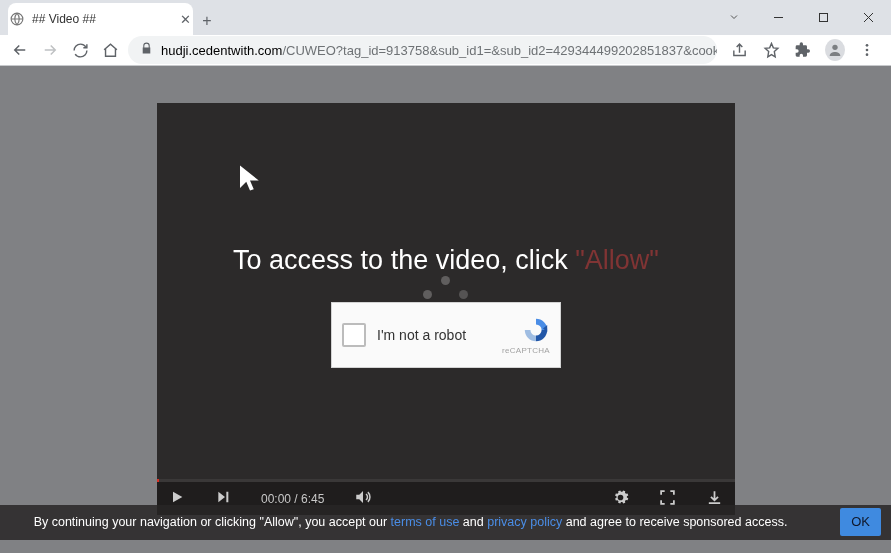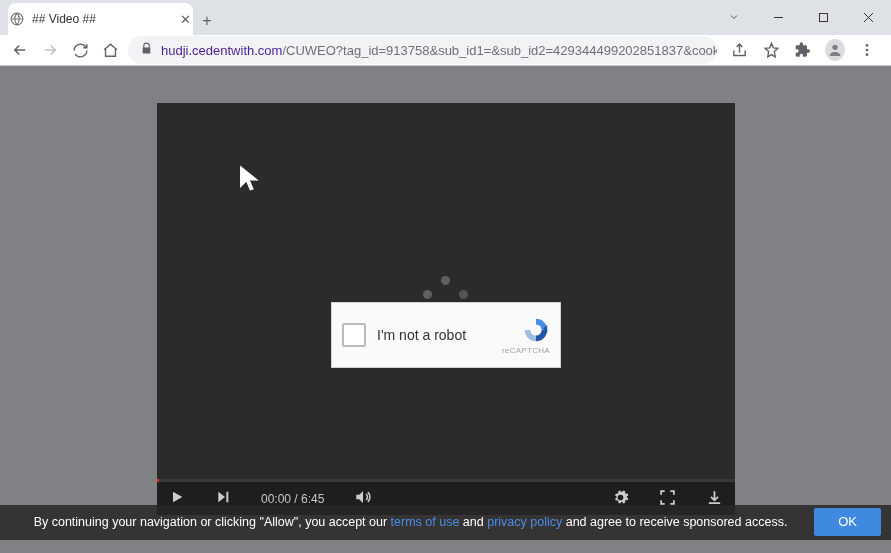--- a/index.html
+++ b/index.html
@@ -13,21 +13,21 @@
 .tab-close { margin-left:auto; color:#5f6368; font-size:13px; cursor:pointer; }
 .new-tab { width:28px; height:28px; display:flex; align-items:center; justify-content:center; color:#5f6368; font-size:16px; }
 .window-controls { position:absolute; right:0; top:0; display:flex; height:34px; }
 .window-controls div { width:45px; display:flex; align-items:center; justify-content:center; color:#444; }
 .win-premin { width:45px !important; }
 .toolbar { height:30px; background:#fff; display:flex; align-items:center; padding:0 8px; gap:6px; }
 .nav-btn { width:24px; height:24px; display:flex; align-items:center; justify-content:center; color:#5f6368; }
 .nav-disabled { color:#b5b7ba; }
 .addr { flex:1; background:#f1f3f4; border-radius:15px; height:28px; display:flex; align-items:center; padding:0 12px; gap:8px; font-size:13px; color:#6e7275; overflow:hidden; white-space:nowrap; }
 .lock-ico { color:#606367; }
-.domain-txt { color:#4c1d95; }
+.domain-txt { color:#000000; }
 .addr-rest { color:#6e7275; }
 .right-icons { display:flex; align-items:center; gap:12px; padding:0 6px; color:#5f6368; }
 .right-icons div { width:20px; display:flex; align-items:center; justify-content:center; }
 .avatar { width:22px; height:22px; background:#dadce0; border-radius:50%; display:flex; align-items:center; justify-content:center; }
 
 
 .viewport { position:absolute; top:66px; left:0; right:0; bottom:0; background:#808184; overflow:hidden; }
 .player { position:absolute; left:157px; top:37px; width:578px; height:412px; background:#2c2a2a; }
 .cursor-shape { position:absolute; left:78px; top:58px; }
 .headline { position:absolute; top:142px; left:0; right:0; text-align:center; font-family:Georgia,serif; font-size:27px; color:#fff; }
@@ -46,21 +46,21 @@
 .cap-logo-txt { font-size:8px; color:#a2a2a2; margin-top:2px; letter-spacing:0.3px; }
 .controls-bar { position:absolute; left:0; right:0; bottom:0; height:33px; background:#1f1d1d; display:flex; align-items:center; padding:0 12px; gap:30px; color:#ccc; font-size:12px; }
 .progress { position:absolute; left:0; right:0; bottom:33px; height:3px; background:#3a3838; }
 .progress-fill { width:2px; height:100%; background:#d93025; }
 .ctrl-spacer { flex:1; }
 .time-txt { font-family:Arial,sans-serif; color:#c8c8c8; }
 
 
 .footer { position:absolute; left:0; right:0; bottom:13px; height:35px; background:rgba(40,38,38,.85); display:flex; align-items:center; justify-content:center; color:#fff; font-family:Georgia,serif; font-size:12.5px; line-height:1.35; padding:0 90px 0 20px; text-align:center; }
 .footer a.lnk { color:#4a8de6; text-decoration:none; }
-.ok-btn { position:absolute; right:10px; top:3px; height:28px; padding:0 24px; background:#3f8ae0; color:#ffffff; font-size:13px; display:flex; align-items:center; justify-content:center; border-radius:2px; cursor:pointer; font-family:Arial,sans-serif; }
+.ok-btn { position:absolute; right:10px; top:3px; height:28px; padding:0 11px; background:#3f8ae0; color:#0f172a; font-size:13px; display:flex; align-items:center; justify-content:center; border-radius:2px; cursor:pointer; font-family:Arial,sans-serif; }
 .scrollbar-gutter { position:absolute; top:66px; right:0; bottom:13px; width:0px; background:#f1f1f1; }
 </style>
 </head>
 <body>
 
 <div class="browser-top">
   <div class="tab-strip">
     <div class="tab-item">
       <span class="tab-globe">
         <svg width="14" height="14" viewBox="0 0 24 24" fill="none" stroke="#777" stroke-width="2">
@@ -170,20 +170,23 @@
     </div>
 
     <div class="spinner">
       <span class="d1"></span>
         <span class="d2"></span>
         <span class="d3"></span>
         <span class="d4"></span>
         <span class="d5"></span>
     </div>
 
+    <div class="headline">
+      <span>To access to the video, click </span><span class="allow-txt">"Allow"</span>
+    </div>
 
     <div class="captcha">
       <div class="cap-check"></div>
       <div class="cap-label">I'm not a robot</div>
       <div class="cap-logo">
         <svg width="28" height="28" viewBox="0 0 40 40">
           <path d="M20 4 A16 16 0 0 1 36 20 L28 20 A8 8 0 0 0 20 12 Z" fill="#4a8de6"></path>
           <path d="M36 20 A16 16 0 0 1 20 36 L20 28 A8 8 0 0 0 28 20 Z" fill="#2257a8"></path>
           <path d="M20 36 A16 16 0 0 1 4 20 L12 20 A8 8 0 0 0 20 28 Z" fill="#9fbde2"></path>
           <polygon points="30,18 36,23 36,13" fill="#2257a8"></polygon>

